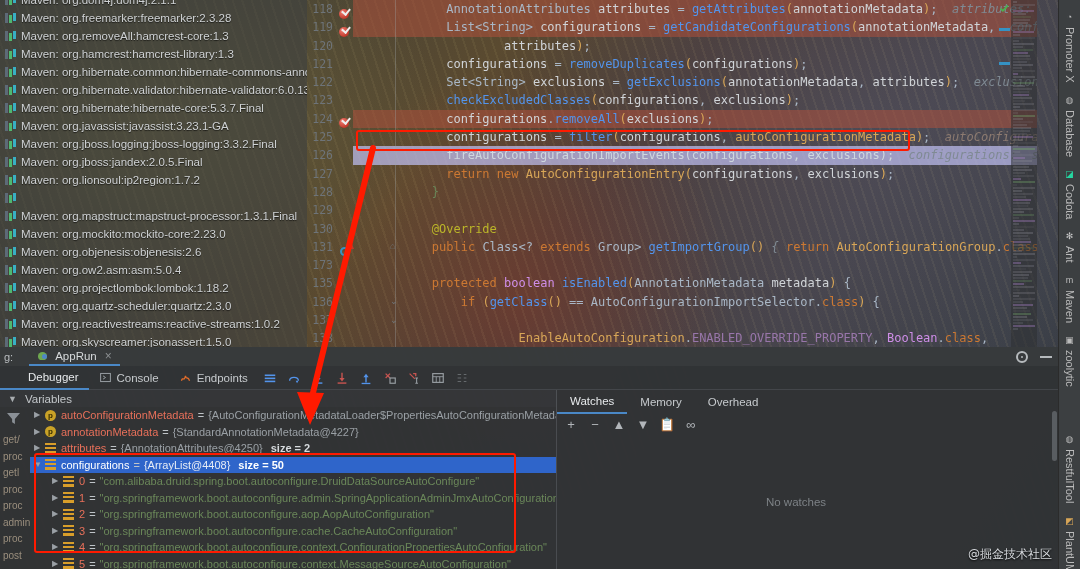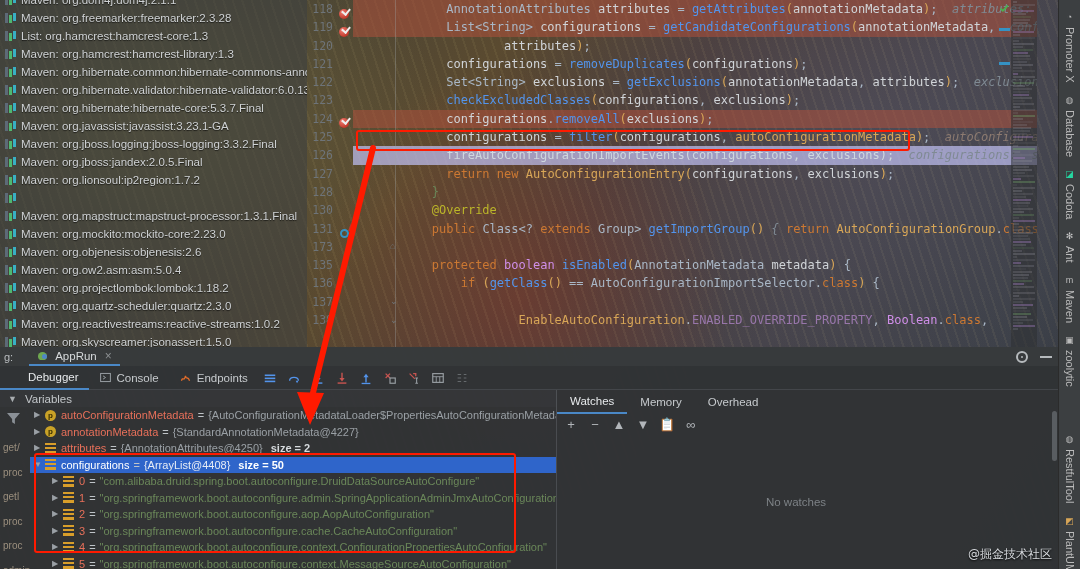--- a/index.html
+++ b/index.html
@@ -163,21 +163,21 @@
   .vico.arr{background:linear-gradient(#d89e2a 0 2px,transparent 2px 4px,#d89e2a 4px 6px,transparent 6px 8px,#d89e2a 8px 10px);}
   .vname{color:#e8705a;}
   .vname.w{color:#ffffff;}
   .veq{color:#bfc4c8;margin:0 4px;}
   .vval{color:#9aa0a5;}
   .vstr{color:#6a8759;}
   .vsize{color:#d6dadd;font-weight:bold;}
 
   
   .frames{position:absolute;left:0;top:60px;width:30px;height:162px;overflow:hidden;}
-  .frow{height:16.5px;line-height:16.5px;font-size:10px;color:#9b8f7e;padding-left:3px;white-space:nowrap;margin-top:8px;}
+  .frow{height:16.5px;line-height:16.5px;font-size:10px;color:#9b8f7e;padding-left:3px;white-space:nowrap;}
   .filter-ico{position:absolute;left:6px;top:64px;width:15px;height:13px;}
 
   
   .wtabs{position:absolute;left:556px;top:43px;width:480px;height:24px;display:flex;align-items:center;
      border-left:1px solid rgba(80,84,88,.5);}
   .wtab{font-size:11.5px;color:#c6cacd;padding:0 13px;height:24px;display:flex;align-items:center;}
   .wtab.active{color:#e6e9eb;border-bottom:2px solid #4a88c7;}
   .wbar{position:absolute;left:556px;top:67px;width:480px;height:20px;display:flex;align-items:center;gap:2px;padding-left:4px;}
   .wbtn{width:22px;height:20px;display:flex;align-items:center;justify-content:center;color:#b2b6ba;font-size:13px;}
   .nowatch{position:absolute;left:556px;top:87px;width:480px;height:135px;
@@ -204,21 +204,21 @@
         <div class="mv-row" style="margin-top: -9px;">
           <span class="mv-ico"></span>
           <span>Maven: org.dom4j:dom4j:2.1.1</span>
         </div>
         <div class="mv-row">
           <span class="mv-ico"></span>
           <span>Maven: org.freemarker:freemarker:2.3.28</span>
         </div>
         <div class="mv-row">
           <span class="mv-ico"></span>
-          <span>List: org.hamcrest:hamcrest-core:1.3</span>
+          <span>Maven: org.removeAll:hamcrest-core:1.3</span>
         </div>
         <div class="mv-row">
           <span class="mv-ico"></span>
           <span>Maven: org.hamcrest:hamcrest-library:1.3</span>
         </div>
         <div class="mv-row">
           <span class="mv-ico"></span>
           <span>Maven: org.hibernate.common:hibernate-commons-annotati</span>
         </div>
         <div class="mv-row">
@@ -289,20 +289,21 @@
         <div class="code-row"><div class="hl-red"></div><div class="gutter-num">119</div><div class="gutter-mark" style="top: 4px;"><span class="bp"></span></div><div class="code-txt" style="left: 139.2px;"><span class="typ">List&lt;String&gt;</span> <span class="ctxt">configurations</span> <span class="op">=</span> <span class="meth">getCandidateConfigurations</span><span class="par">(</span><span class="ctxt">annotationMetadata</span><span class="op">,</span>  <span class="hint">configura</span></div></div>
         <div class="code-row"><div class="gutter-num">120</div><div class="code-txt" style="left: 139.2px;">&nbsp;&nbsp;&nbsp;&nbsp;&nbsp;&nbsp;&nbsp;&nbsp;<span class="ctxt">attributes</span><span class="par">)</span><span class="op">;</span></div></div>
         <div class="code-row"><div class="gutter-num">121</div><div class="code-txt" style="left: 139.2px;"><span class="ctxt">configurations</span> <span class="op">=</span> <span class="meth">removeDuplicates</span><span class="par">(</span><span class="ctxt">configurations</span><span class="par">)</span><span class="op">;</span></div></div>
         <div class="code-row"><div class="gutter-num">122</div><div class="code-txt" style="left: 139.2px;"><span class="typ">Set&lt;String&gt;</span> <span class="ctxt">exclusions</span> <span class="op">=</span> <span class="meth">getExclusions</span><span class="par">(</span><span class="ctxt">annotationMetadata</span><span class="op">,</span> <span class="ctxt">attributes</span><span class="par">)</span><span class="op">;</span>  <span class="hint">exclusions:   s:</span></div></div>
         <div class="code-row"><div class="gutter-num">123</div><div class="code-txt" style="left: 139.2px;"><span class="meth">checkExcludedClasses</span><span class="par">(</span><span class="ctxt">configurations</span><span class="op">,</span> <span class="ctxt">exclusions</span><span class="par">)</span><span class="op">;</span></div></div>
         <div class="code-row"><div class="hl-red"></div><div class="gutter-num">124</div><div class="gutter-mark" style="top: 4px;"><span class="bp"></span></div><div class="code-txt" style="left: 139.2px;"><span class="ctxt">configurations</span><span class="op">.</span><span class="meth">removeAll</span><span class="par">(</span><span class="ctxt">exclusions</span><span class="par">)</span><span class="op">;</span></div></div>
         <div class="code-row"><div class="gutter-num">125</div><div class="code-txt" style="left: 139.2px;"><span class="ctxt">configurations</span> <span class="op">=</span> <span class="meth">filter</span><span class="par">(</span><span class="ctxt">configurations</span><span class="op">,</span> <span class="par">autoConfigurationMetadata)</span><span class="op">;</span>  <span class="hintd">autoConfigurationMe</span></div></div>
         <div class="code-row"><div class="hl-cur"></div><div class="gutter-num">126</div><div class="code-txt" style="left: 139.2px;"><span class="onblk">fireAutoConfigurationImportEvents(configurations, exclusions);</span>  <span class="hint">configurations:  size =</span></div></div>
         <div class="code-row"><div class="gutter-num">127</div><div class="code-txt" style="left: 139.2px;"><span class="kw">return</span> <span class="kw">new</span> <span class="par">AutoConfigurationEntry</span><span class="par">(</span><span class="ctxt">configurations</span><span class="op">,</span> <span class="ctxt">exclusions</span><span class="par">)</span><span class="op">;</span></div></div>
         <div class="code-row"><div class="gutter-num">128</div><div class="code-txt" style="left: 124.8px;"><span class="str">}</span></div></div>
+        <div class="code-row"><div class="gutter-num">129</div><div class="code-txt" style="left: 96px;"></div></div>
         <div class="code-row"><div class="gutter-num">130</div><div class="code-txt" style="left: 124.8px;"><span class="ann">@Override</span></div></div>
         <div class="code-row"><div class="gutter-num">131</div><div class="gutter-mark" style="top: 4px;"><span class="ovr"></span></div><div class="ovr-arrow"></div><div class="code-txt" style="left: 124.8px;"><span class="kw">public</span> <span class="typ">Class</span><span class="op">&lt;?</span> <span class="kw">extends</span> <span class="typ">Group</span><span class="op">&gt;</span> <span class="meth">getImportGroup</span><span class="par">()</span> <span class="hint">{</span> <span class="kw">return</span> <span class="par">AutoConfigurationGroup</span><span class="op">.</span><span class="kw">class</span> </div></div>
         <div class="code-row"><div class="gutter-num">173</div><div class="code-txt" style="left: 96px;"></div></div>
         <div class="code-row"><div class="gutter-num">135</div><div class="code-txt" style="left: 124.8px;"><span class="kw">protected</span> <span class="kw2">boolean</span> <span class="meth">isEnabled</span><span class="par">(</span><span class="typ">AnnotationMetadata</span> <span class="ctxt">metadata</span><span class="par">)</span> <span class="op">{</span></div></div>
         <div class="code-row"><div class="gutter-num">136</div><div class="code-txt" style="left: 124.8px;">&nbsp;&nbsp;&nbsp;&nbsp;<span class="kw">if</span> <span class="par">(</span><span class="meth">getClass</span><span class="par">()</span> <span class="op">==</span> <span class="typ">AutoConfigurationImportSelector</span><span class="op">.</span><span class="kw">class</span><span class="par">)</span> <span class="op">{</span></div></div>
         <div class="code-row"><div class="gutter-num">137</div></div>
         <div class="code-row"><div class="gutter-num">138</div><div class="code-txt" style="left: 124.8px;">&nbsp;&nbsp;&nbsp;&nbsp;&nbsp;&nbsp;&nbsp;&nbsp;&nbsp;&nbsp;&nbsp;&nbsp;<span class="par">EnableAutoConfiguration</span><span class="op">.</span><span class="fld">ENABLED_OVERRIDE_PROPERTY</span><span class="op">,</span> <span class="kw2">Boolean</span><span class="op">.</span><span class="kw">class</span><span class="op">,</span></div></div>
         <div class="fold" style="top: 241px;">⌂</div>
         <div class="fold" style="top: 296px;">⌄</div>
         <div class="fold" style="top: 315px;">⌄</div>

